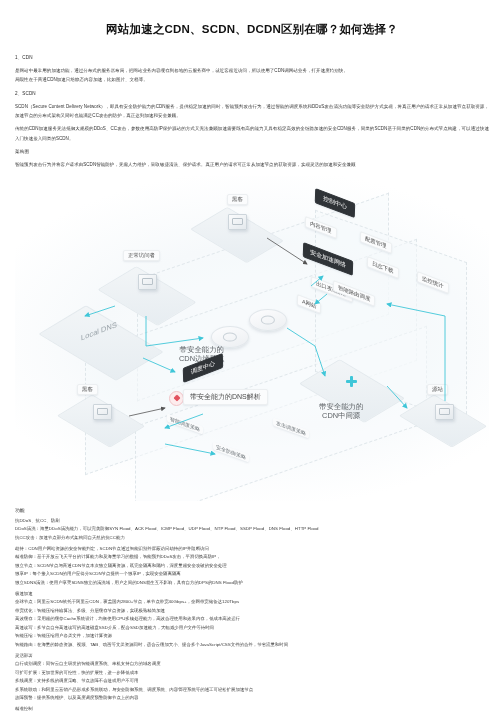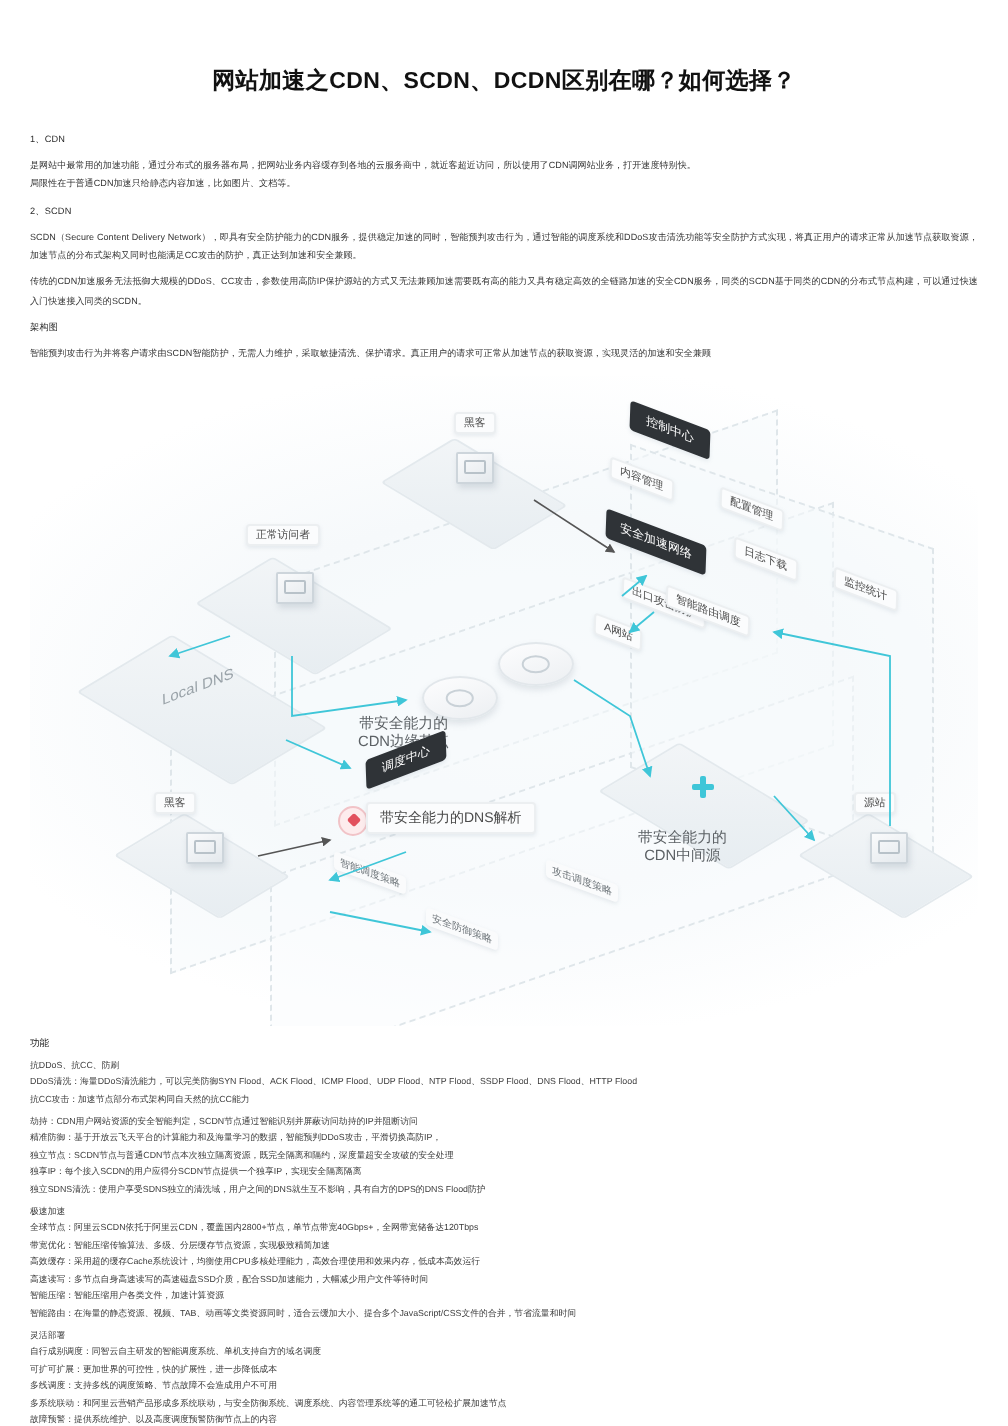--- a/index.html
+++ b/index.html
@@ -2,21 +2,21 @@
 <html><head>
 <meta charset="utf-8">
 <style>
   html,body{margin:0;padding:0;background:#ffffff;}
   body{
     width:504px;height:713px;overflow:hidden;
     font-family:"Liberation Sans","DejaVu Sans",sans-serif;
     color:#1a1a1a;
     -webkit-font-smoothing:antialiased;
   }
-  .page{position:relative;width:504px;height:534px;box-sizing:border-box;padding:12px 15px;}
+  .page{position:relative;width:504px;height:534px;box-sizing:border-box;padding:0 15px;}
 
   
   .title{
     text-align:center;font-size:11.5px;font-weight:bold;color:#111;
     letter-spacing:.2px;padding-top:22px;padding-bottom:12px;line-height:1.3;
   }
 
   
   .sec-head{font-size:4.6px;line-height:1.9;color:#2b2b2b;margin:5px 0 3px 0;letter-spacing:.1px;}
   .para{font-size:4.5px;line-height:2.15;color:#333;text-align:justify;letter-spacing:.05px;}

